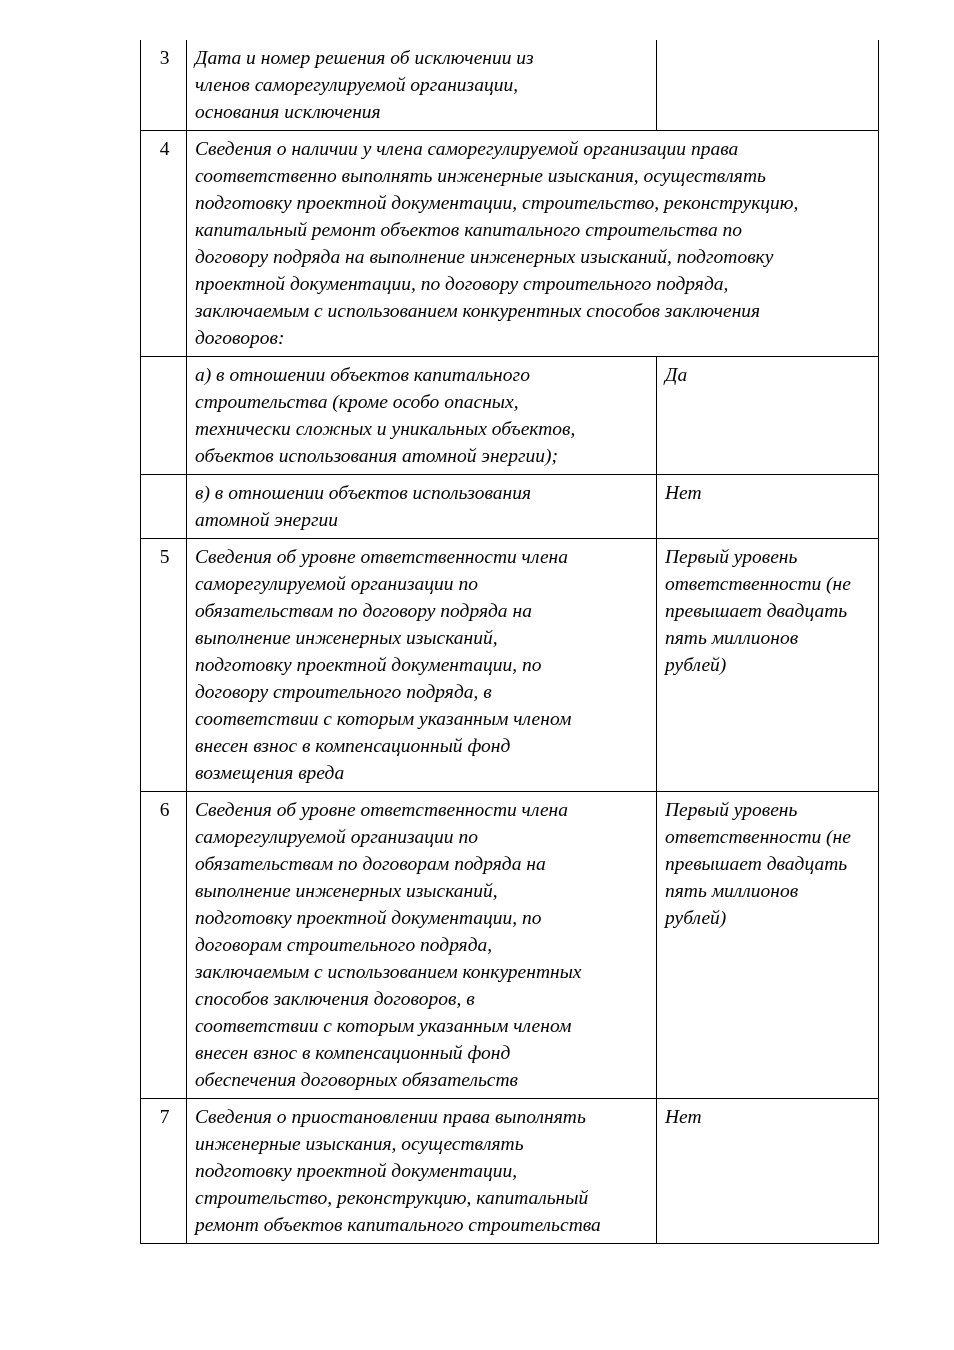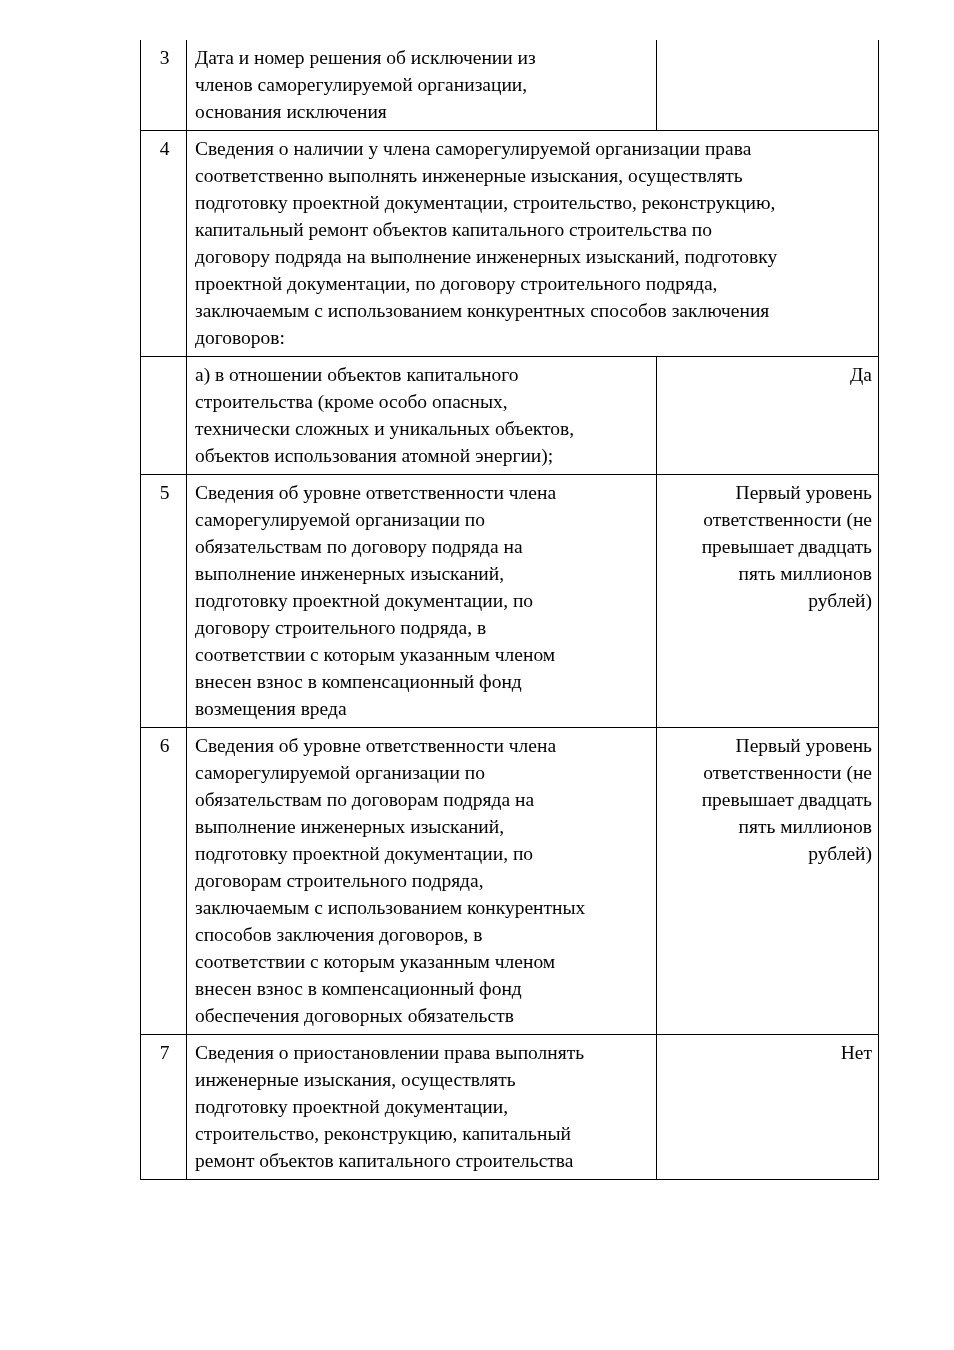--- a/index.html
+++ b/index.html
@@ -46,25 +46,25 @@
     width: 46px;
     text-align: center;
     padding-left: 0;
     padding-right: 0;
   }
   .col-desc {
     width: 470px;
   }
   .col-val {
     width: 222px;
-    text-align: right;
   }
   .cell-text {
     display: block;
     white-space: pre-line;
+    font-style: italic;
   }
   .num-text {
     display: block;
   }
   .empty-cell {
     display: block;
     min-height: 1px;
   }
 </style>
 </head>
@@ -119,20 +119,32 @@
 строительства (кроме особо опасных,
 технически сложных и уникальных объектов,
 объектов использования атомной энергии);</span>
           </td>
         <td class="col-val">
             <span class="cell-text">Да</span>
           </td>
       </tr>
 
 
+      <tr>
+        <td class="col-num">
+            <span class="num-text"></span>
+          </td>
+        <td class="col-desc">
+            <span class="cell-text">в) в отношении объектов использования
+атомной энергии</span>
+          </td>
+        <td class="col-val">
+            <span class="cell-text">Нет</span>
+          </td>
+      </tr>
 
       <tr>
         <td class="col-num">
             <span class="num-text">5</span>
           </td>
         <td class="col-desc">
             <span class="cell-text">Сведения об уровне ответственности члена
 саморегулируемой организации по
 обязательствам по договору подряда на
 выполнение инженерных изысканий,

